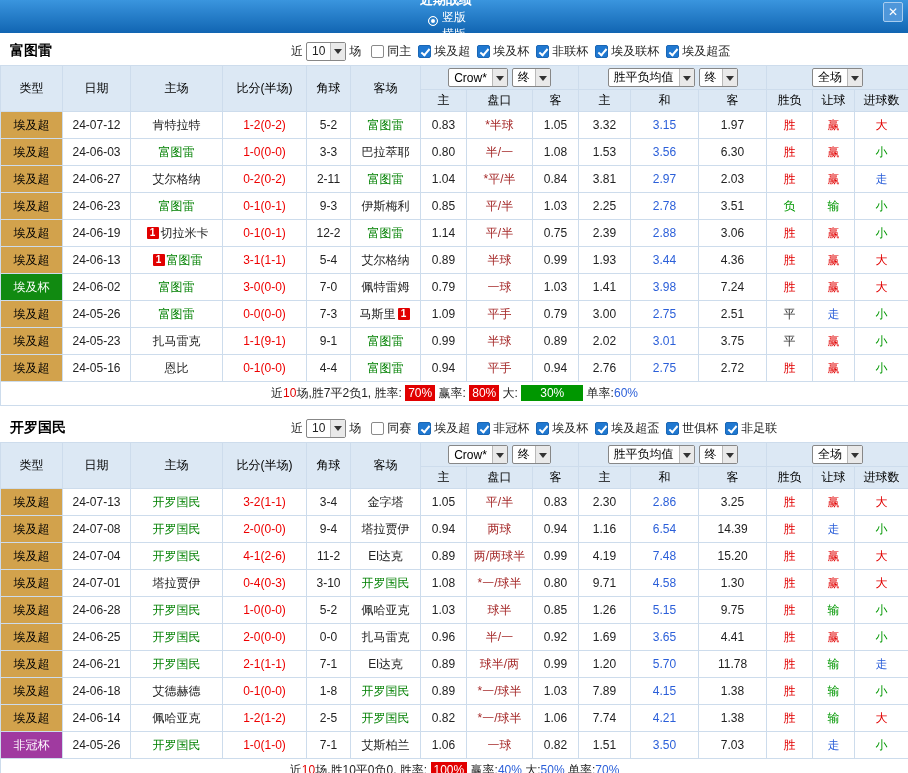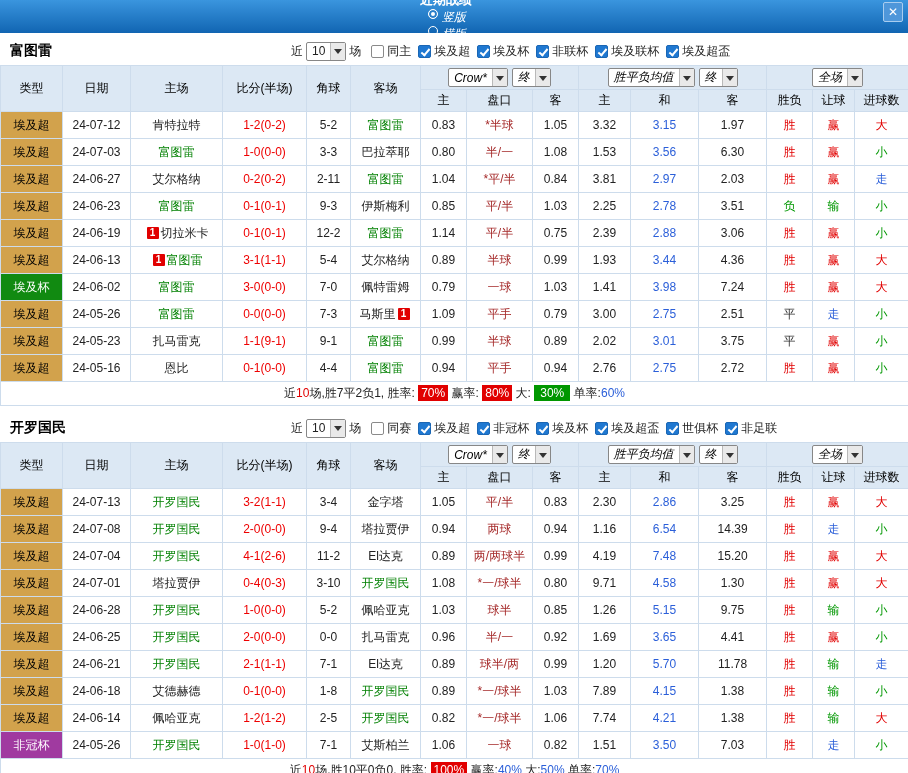--- a/index.html
+++ b/index.html
@@ -18,21 +18,21 @@
     height: 33px;
     background: linear-gradient(#3a95de, #1165b2);
     display: flex;
     align-items: center;
     justify-content: center;
     position: relative;
     color: #fff;
     flex-direction: column;
   }
   .titlebar .title { font-weight: bold; font-size: 13px; margin-right: 16px; }
-  .radio-wrap { display: inline-flex; align-items: flex-start; gap: 4px; margin-right: 14px; cursor: pointer; font-style: italic; }
+  .radio-wrap { display: inline-flex; align-items: flex-end; gap: 4px; margin-right: 14px; cursor: pointer; }
   .radio { width: 10px; height: 10px; border: 1px solid #fff; border-radius: 50%; display: inline-block; }
   .radio.on { background: #fff; box-shadow: inset 0 0 0 2px #2a7fc9; }
   .close-btn {
     position: absolute; right: 5px; top: 2px;
     width: 20px; height: 20px;
     background: #4f97da; border: 1px solid #a9cdef; border-radius: 2px;
     color: #fff; font-size: 12px; font-weight: bold;
     line-height: 18px; text-align: center; cursor: pointer;
   }
   
@@ -64,38 +64,38 @@
   
   table { width: 100%; border-collapse: collapse; table-layout: fixed; }
   th, td {
     border: 1px solid #cddcec; text-align: center; padding: 0;
     font-size: 12px; font-weight: normal; overflow: hidden; white-space: nowrap;
   }
   thead th { background: #dce8f4; height: 22px; color: #000; }
   thead tr.ctrl th { height: 24px; }
   tbody td { height: 27px; background: #fff; }
   tfoot td { height: 24px; background: #fff; }
-  .sel-group { display: flex; justify-content: center; align-items: center; gap: 4px; font-style: italic; }
+  .sel-group { display: flex; justify-content: center; align-items: center; gap: 4px; }
   .type-league  { background: #d2a24c; color: #000; }
   .type-cup     { background: #118a11; color: #fff; }
   .type-confed  { background: #a03aa0; color: #fff; }
   .team-green { color: #008000; }
   td.score { color: #ee0000; }
   td.pk { color: #a52a2a; }
   td.avg-mid { color: #2b5fd9; }
   .badge1 {
     display: inline-block; width: 12px; height: 12px; line-height: 12px;
     background: #e10000; color: #fff; font-size: 10px; font-weight: bold;
     margin: 0 2px; vertical-align: 1px; border-radius: 1px;
   }
   .summary-cell { text-align: center; }
   .seg-red { color: #e10000; }
   .seg-blue { color: #2b5fd9; }
   .seg-badge-red { background: #e10000; color: #fff; padding: 1px 3px; }
-  .seg-badge-green { background: #009700; color: #fff; padding: 1px 6px; }
+  .seg-badge-green { background: #009700; color: #fff; padding: 1px 19px; }
 </style>
 </head>
 <body>
 
 <div class="titlebar">
   <span class="title">近期战绩</span>
   <span class="radio-wrap">
     <span class="radio on"></span>
     <span>竖版</span>
   </span>
@@ -231,21 +231,21 @@
             <td>1.05</td>
             <td>3.32</td>
             <td class="avg-mid">3.15</td>
             <td>1.97</td>
             <td style="color: rgb(225, 0, 0);">胜</td>
             <td style="color: rgb(225, 0, 0);">赢</td>
             <td style="color: rgb(225, 0, 0);">大</td>
           </tr>
           <tr>
             <td class="type-league">埃及超</td>
-            <td>24-07-03</td>
+            <td>24-06-03</td>
             <td><span class="team-green">富图雷</span></td>
             <td class="score">1-0(0-0)</td>
             <td>3-3</td>
             <td><span>巴拉萃耶</span></td>
             <td>0.80</td>
             <td class="pk">半/一</td>
             <td>1.08</td>
             <td>1.53</td>
             <td class="avg-mid">3.56</td>
             <td>6.30</td>

